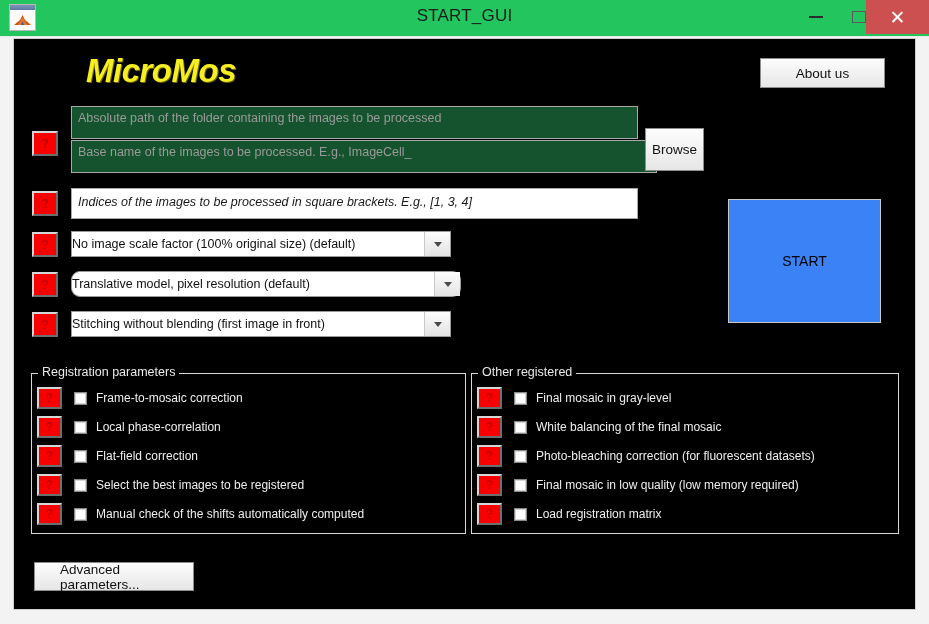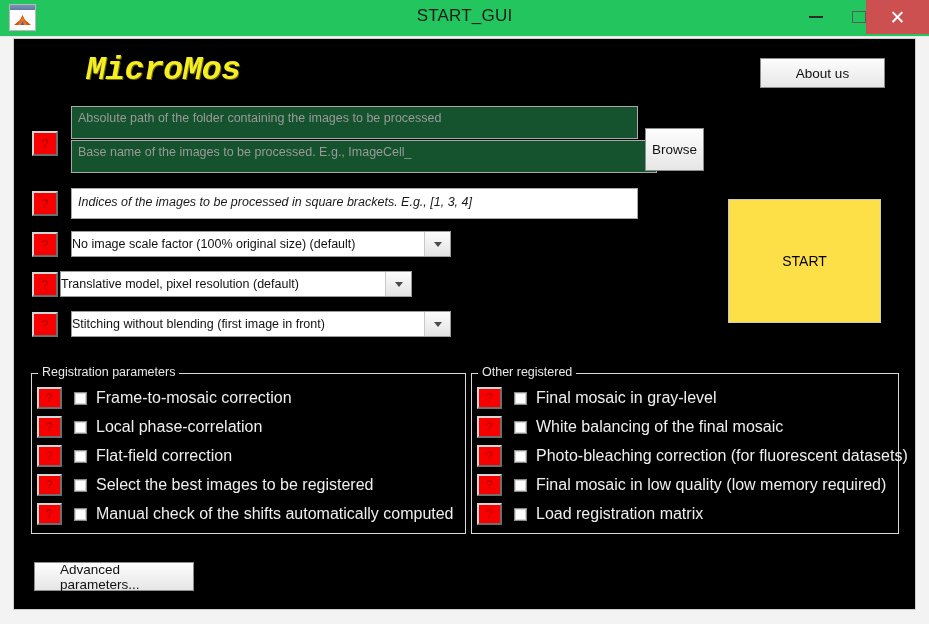--- a/index.html
+++ b/index.html
@@ -59,21 +59,21 @@
     background:#000000;
     border:1px solid #cfcfcf;
     box-sizing:border-box;
   }
 
   
   .logo{
     position:absolute;left:72px;top:13px;
     font-size:33px;font-weight:bold;font-style:italic;
     color:#f5ee20;
-    font-family:Liberation Mono, monospace;
+    font-family:Liberation Sans, sans-serif;
     letter-spacing:-0.5px;
     text-shadow:1px 1px 0 #6b6410;
   }
 
   
   .help{
     position:absolute;width:26px;height:25px;
     background:#f90000;
     border:2px solid;
     border-color:#d6d6d6 #6e6e6e #6e6e6e #d6d6d6;
@@ -136,21 +136,21 @@
     display:flex;align-items:center;justify-content:center;
     font-size:13.5px;color:#111;
     font-family:"Liberation Sans", sans-serif;
     cursor:default;
   }
   .pbtn.left{justify-content:flex-start;padding-left:25px;}
 
   
   .startbtn{
     position:absolute;left:714px;top:160px;width:153px;height:124px;
-    background:#fde047;
+    background:#3b82f6;
     border:1px solid #c9c9c9;
     box-sizing:border-box;
     display:flex;align-items:center;justify-content:center;
     font-size:14px;color:#000;
     font-family:"Liberation Sans", sans-serif;
     cursor:default;
   }
 
   
   .group{
@@ -179,21 +179,21 @@
     border:1px solid #8a8a8a;
     box-shadow:inset 0 0 0 1px #d6d6d6;
     box-sizing:border-box;
     margin-left:12px;
     cursor:default;
     flex:0 0 auto;
   }
   .chklabel{
     margin-left:9px;
     color:#efefef;
-    font-size:16px;
+    font-size:12px;
     font-family:"Liberation Sans", sans-serif;
     white-space:nowrap;
   }
 </style>
 </head>
 <body>
 
 <div class="window">
 
   <div class="titlebar">
@@ -249,21 +249,21 @@
     <div class="combo" style="left:57px;top:192px;width:380px;">
       <span class="cv">No image scale factor (100% original size) (default)</span>
       <span class="arrow">
           <i></i>
         </span>
     </div>
 
     <div class="help" style="left:18px;top:233px;">
       <span>?</span>
     </div>
-    <div class="combo" style="left:46px;top:232px;width:352px;">
+    <div class="combo" style="left:57px;top:232px;width:390px;border-radius:9px;">
       <span class="cv">Translative model, pixel resolution (default)</span>
       <span class="arrow">
           <i></i>
         </span>
     </div>
 
     <div class="help" style="left:18px;top:273px;">
       <span>?</span>
     </div>
     <div class="combo" style="left:57px;top:272px;width:380px;">

